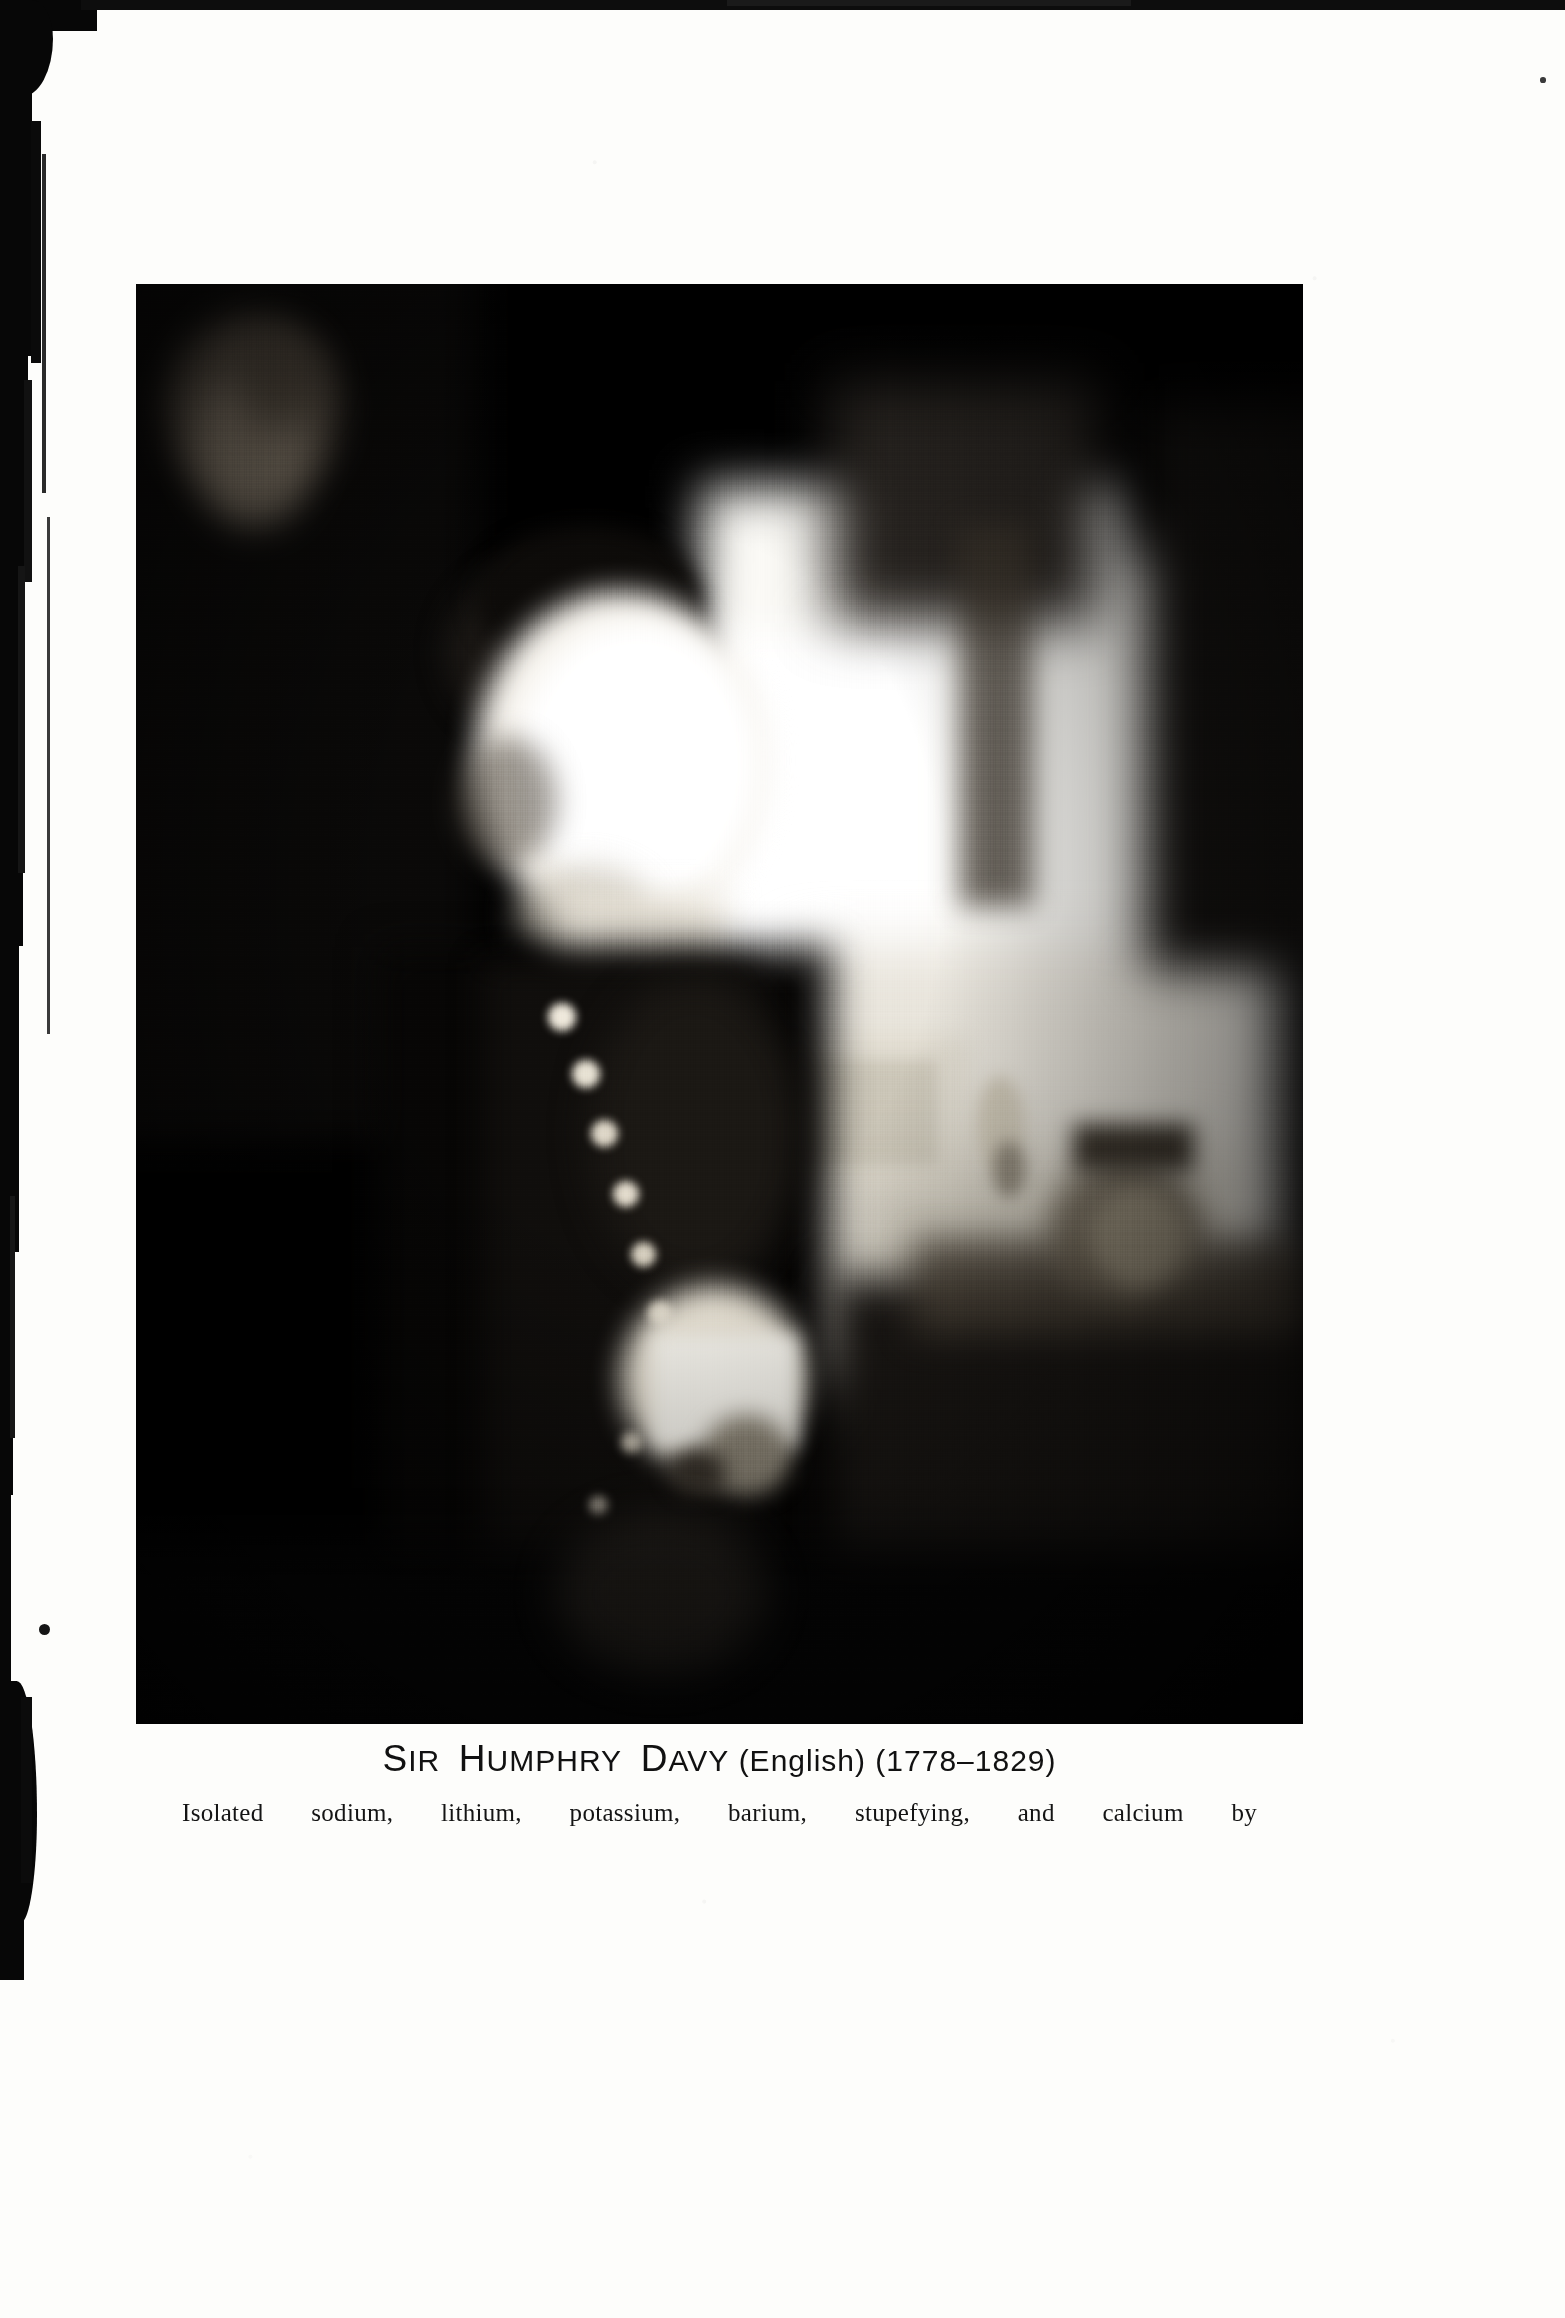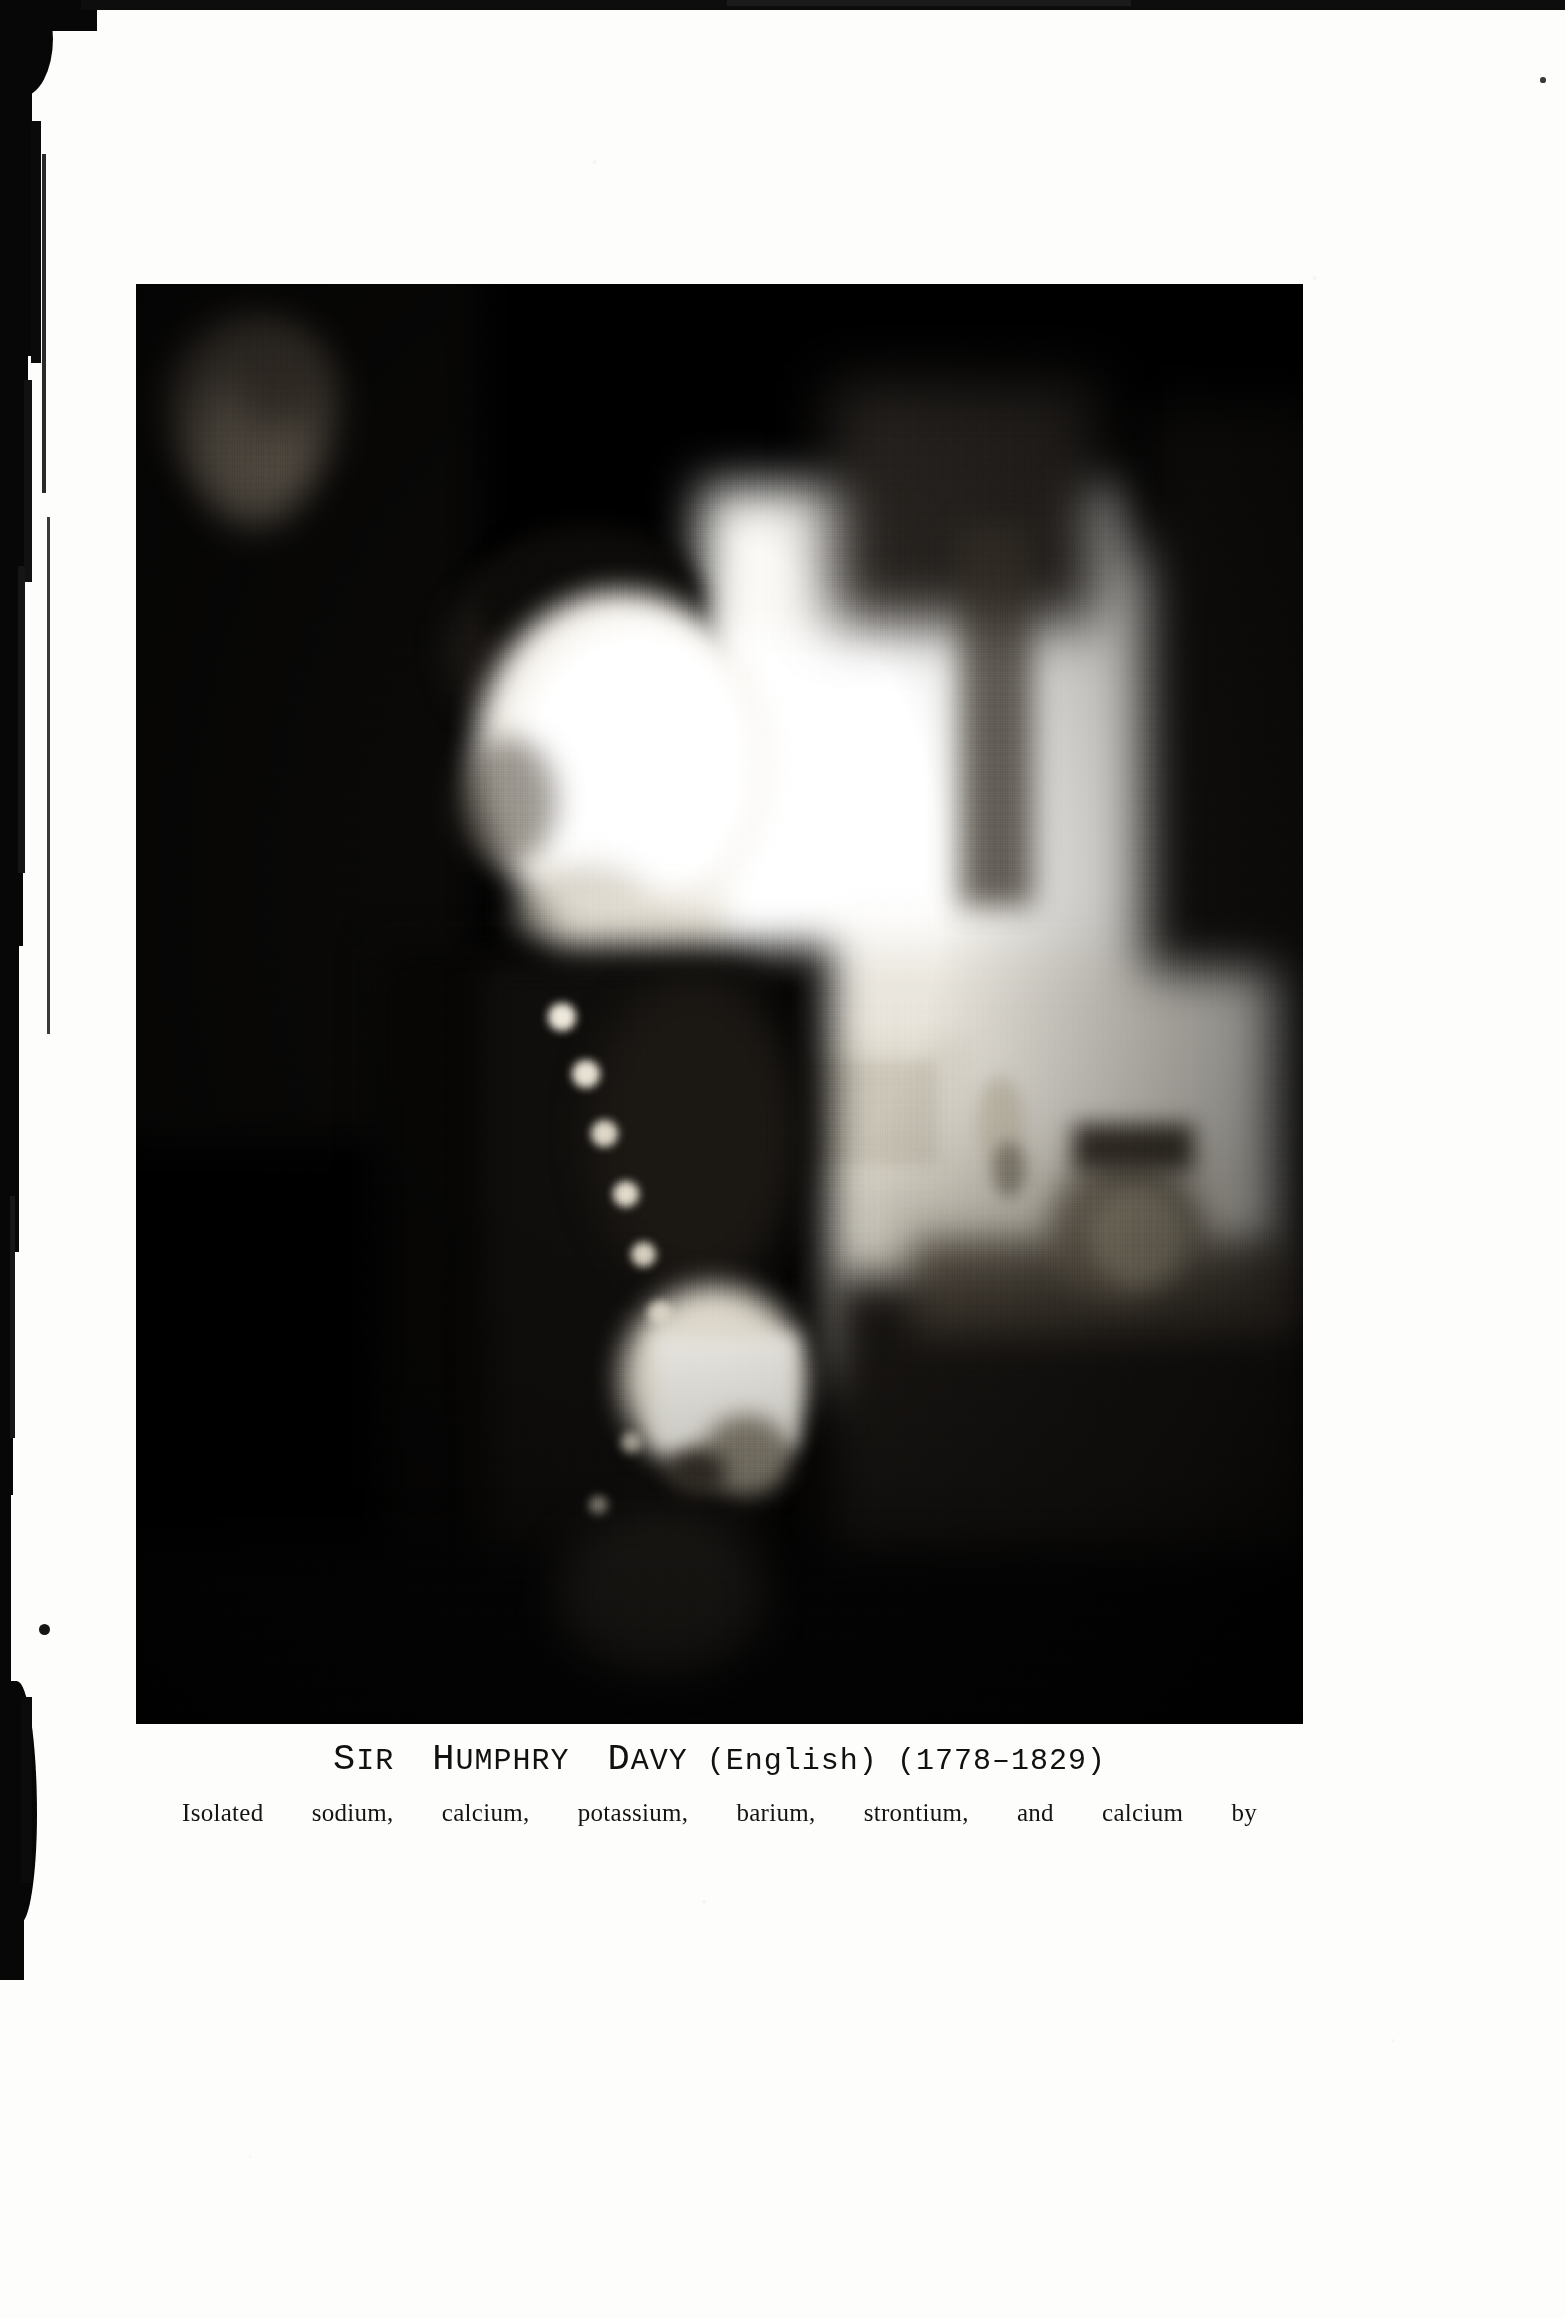--- a/index.html
+++ b/index.html
@@ -108,21 +108,21 @@
   
   #caption-block {
     position: absolute;
     left: 136px;
     top: 1738px;
     width: 1167px;
     text-align: center;
     color: #111;
   }
   #caption-title {
-    font-family: Liberation Mono, monospace;
+    font-family: Liberation Sans, sans-serif;
     font-size: 30px;
     letter-spacing: 1px;
     white-space: nowrap;
   }
   #caption-title .sc {
     font-size: 37px;
   }
   #caption-body {
     margin-top: 16px;
     width: 1075px;
@@ -248,18 +248,18 @@
     <div id="plate-grain"></div>
     <div id="plate-vignette"></div>
   </div>
 
   <div id="caption-block">
     <div id="caption-title">
       <span class="sc">S</span><span>IR</span>&nbsp;&nbsp;<span class="sc">H</span><span>UMPHRY</span>&nbsp;&nbsp;<span class="sc">D</span><span>AVY</span>&nbsp;<span class="sc" style="font-size:30px">(English)</span>&nbsp;<span class="sc" style="font-size:30px">(1778–1829)</span>
     </div>
 
     <div id="caption-body">
-      <span class="ln">Isolated sodium, calcium, potassium, barium, strontium, and calcium by</span>
+      <span class="ln">Isolated sodium, lithium, potassium, barium, stupefying, and calcium by</span>
     </div>
   </div>
 
 </div>
 
 
 </body></html>

